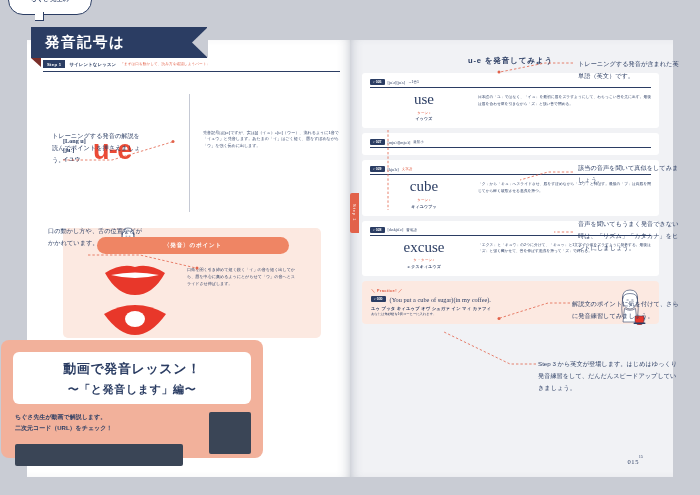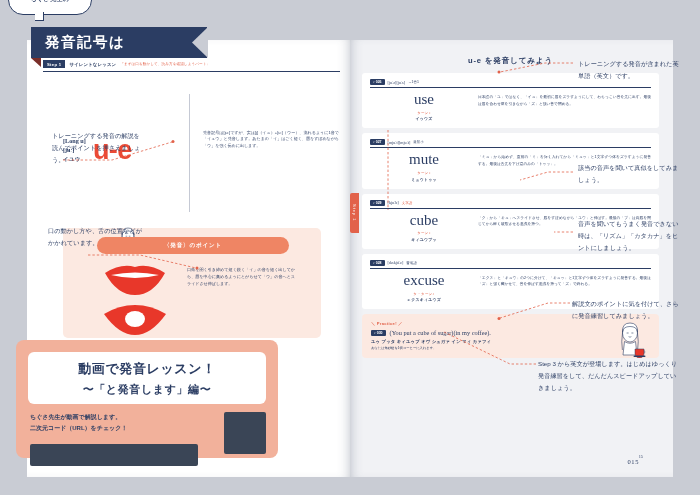--- a/index.html
+++ b/index.html
@@ -83,21 +83,21 @@
   .prac-girl{position:absolute;right:10px;top:8px;width:34px;height:36px;}
   .side-tab{position:absolute;left:-12px;top:120px;width:9px;height:40px;background:#e2624a;border-radius:2px 0 0 2px;color:#fff;font-size:4px;writing-mode:vertical-rl;display:flex;align-items:center;justify-content:center;letter-spacing:1px;}
 
   
   .pg{position:absolute;font-size:6.5px;color:#2b3d63;font-family:"Liberation Serif",serif;letter-spacing:.6px;}
   .pg-l{left:34px;bottom:12px;}
   .pg-r{right:34px;bottom:12px;}
   .pg-inner{position:absolute;right:16px;bottom:10px;font-size:4.3px;color:#2b3d63;font-family:"Liberation Serif",serif;}
 
   
-  .promo{position:absolute;left:16px;top:340px;width:262px;height:118px;background:#f2b19b;border-radius:8px;z-index:50;}
+  .promo{position:absolute;left:1px;top:340px;width:262px;height:118px;background:#f2b19b;border-radius:8px;z-index:50;}
   .promo-bubble{position:absolute;left:8px;top:-16px;width:82px;height:29px;background:#fff;border:1.1px solid #2b3d63;border-radius:15px;display:flex;align-items:center;justify-content:center;z-index:52;}
   .promo-bubble-txt{font-size:6px;color:#2b3d63;font-weight:bold;letter-spacing:.4px;}
   .promo-bubble::after{content:"";position:absolute;left:26px;bottom:-7px;width:8px;height:8px;background:#fff;border-right:1.1px solid #2b3d63;border-bottom:1.1px solid #2b3d63;transform:rotate(35deg) skewX(-12px);}
   .promo-white{position:absolute;left:12px;top:12px;right:12px;height:52px;background:#fff;border-radius:6px;display:flex;flex-direction:column;align-items:center;justify-content:center;gap:4px;}
   .promo-t1{font-size:13px;color:#2b3d63;font-weight:bold;letter-spacing:.6px;}
   .promo-t2{font-size:11px;color:#2b3d63;font-weight:bold;letter-spacing:.6px;}
   .promo-bottom{position:absolute;left:14px;top:72px;right:12px;display:flex;justify-content:space-between;align-items:flex-start;}
   .promo-lines{font-size:6px;color:#2b3d63;line-height:1.85;font-weight:bold;}
   .promo-qr{width:42px;height:42px;background:#3a4556;border-radius:2px;}
   .promo-dark{position:absolute;left:14px;top:104px;width:168px;height:22px;background:#3a4556;border-radius:2px;}
@@ -197,28 +197,20 @@
           </div>
           <div class="card-right">日本語の「ユ」ではなく、「イュ」を最初に唇をズラすようにして、わちっこい音を先に出す。最後は唇を合わせ歯を引きながら「ズ」と強い音で閉める。</div>
         </div>
       </div>
 
       <div class="card">
         <div class="card-top">
           <span class="au-chip">♪ 027</span>
           <span class="ipa">[mjuːt][mjuːt]</span>
           <span class="lvl">最初小</span>
-        </div>
-        <div class="card-body">
-          <div class="card-left">
-            <div class="word">mute</div>
-            <div class="rhythm">ターン♪</div>
-            <div class="kana">ミュウトゥッ</div>
-          </div>
-          <div class="card-right">「ミュ」から始めず、直前の「ミ」を短く入れてから「ミュゥ」と1文字ずつ体をズラすように発音する。最後は舌先を下げ息のみの「トゥッ」。</div>
         </div>
       </div>
 
       <div class="card">
         <div class="card-top">
           <span class="au-chip">♪ 029</span>
           <span class="ipa">[kjuːb]</span>
           <span class="lvl accent">文字語</span>
         </div>
         <div class="card-body">

